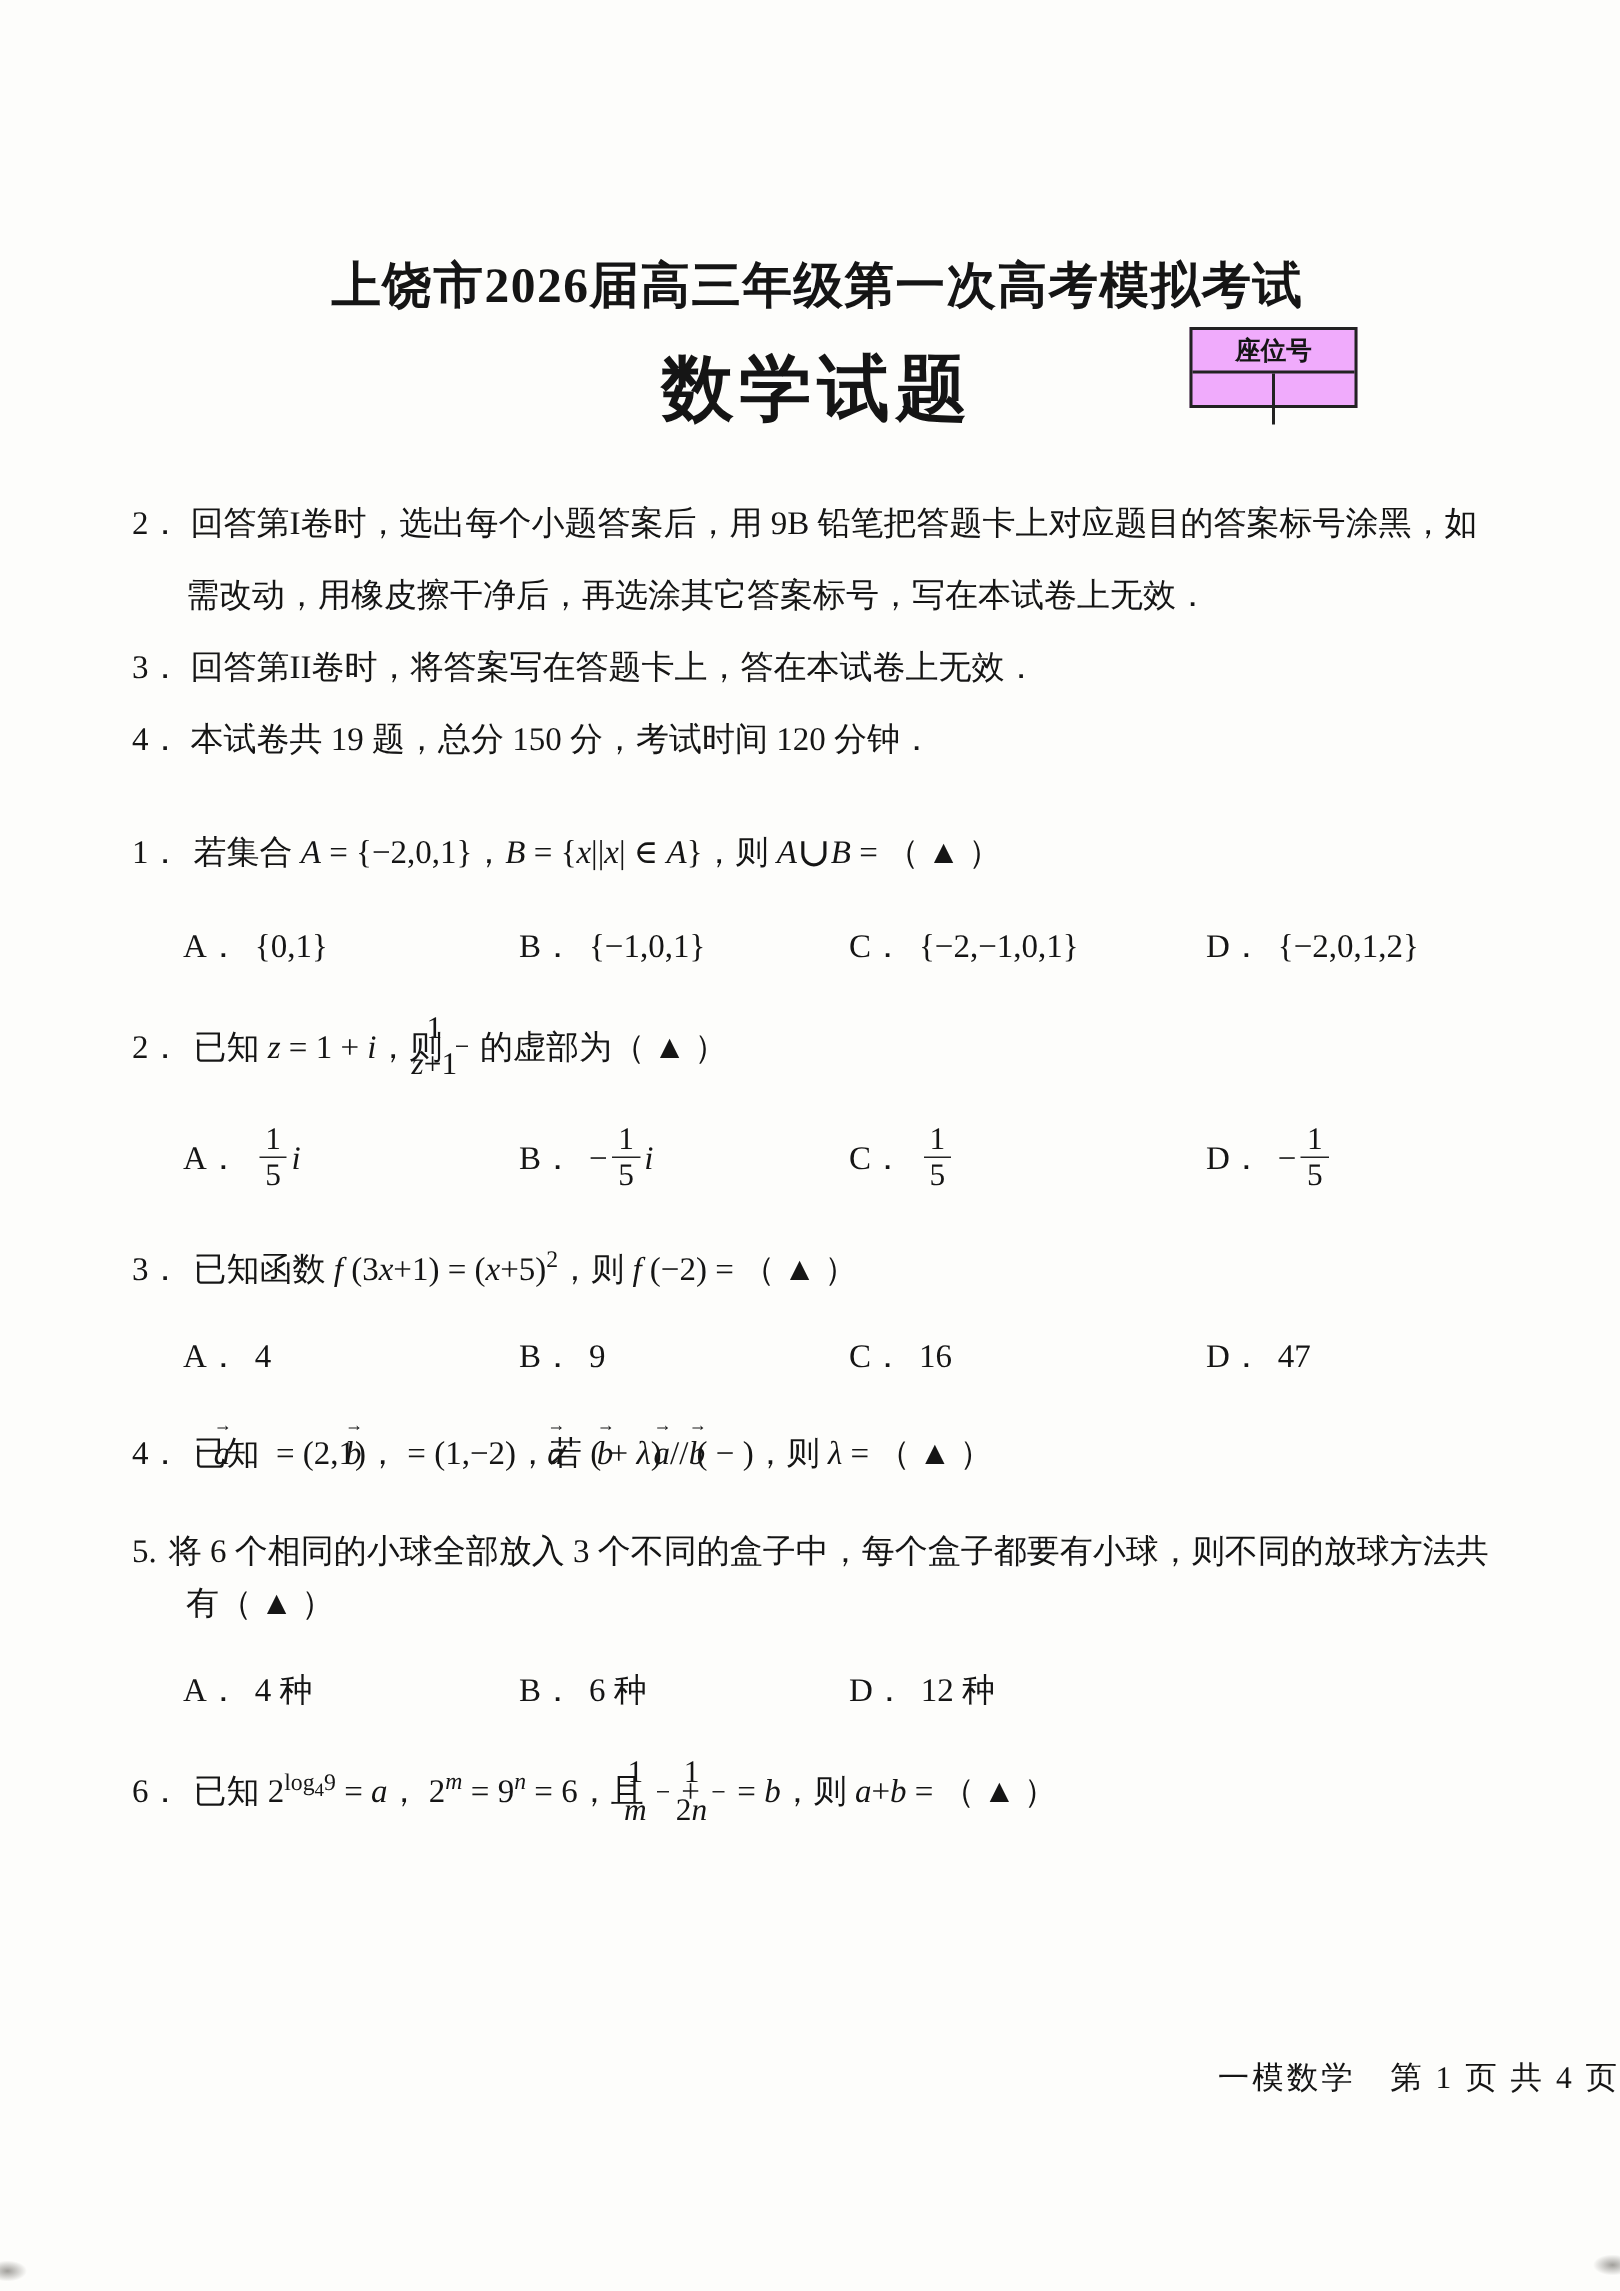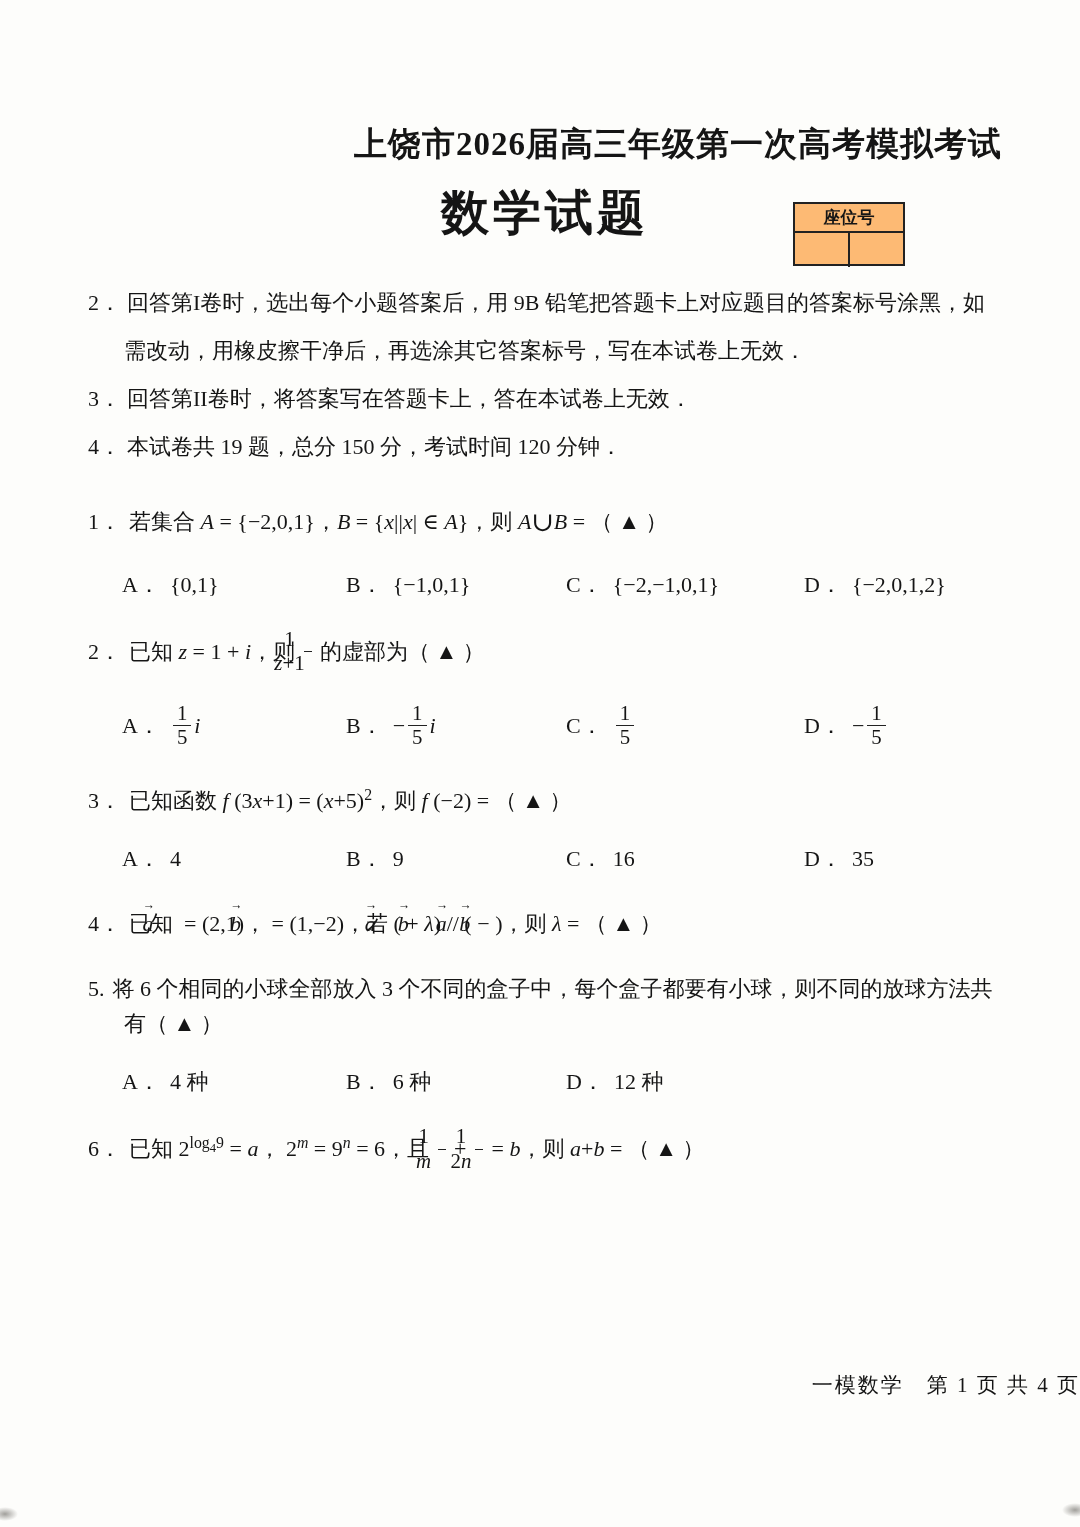--- a/index.html
+++ b/index.html
@@ -11,38 +11,39 @@
   }
   .page{
     position:relative;
     width:1080px;height:1527px;
     box-sizing:border-box;
     background:#fdfdfb;
     padding:122px 78px 0 88px;
     overflow:hidden;
   }
   .exam-title{
-    text-align:right;
+    text-align:center;
     font-size:33px;
     font-weight:bold;
     letter-spacing:1px;
+    margin-top:46px;
   }
   .paper-title{
     text-align:center;
     font-size:48px;
     font-weight:bold;
     margin-top:14px;
     letter-spacing:4px;
   }
   .seatbox{
     position:absolute;
-    left:793px;top:202px;
-    width:112px;height:64px;
+    left:793px;top:218px;
+    width:112px;height:54px;
     border:2.5px solid #222;
-    background:#fdba74;
+    background:#f0abfc;
     box-sizing:border-box;
   }
   .seatbox .label{
     height:27px;line-height:27px;
     border-bottom:2.5px solid #222;
     text-align:center;
     font-size:17px;
     font-weight:600;
   }
   .seatbox .cells{display:flex;height:34px;}
@@ -180,21 +181,21 @@
               </span></span></div>
       </div>
     </div>
 
     <div class="question">
       <div class="stem"><span class="qnum">3．</span><span>已知函数 <i>f</i> (3<i>x</i>+1) = (<i>x</i>+5)<sup>2</sup>，则 <i>f</i> (−2) = （ ▲ ）</span></div>
       <div class="options">
         <div class="option"><span class="opt-label">A．</span><span class="opt-body">4</span></div>
         <div class="option"><span class="opt-label">B．</span><span class="opt-body">9</span></div>
         <div class="option"><span class="opt-label">C．</span><span class="opt-body">16</span></div>
-        <div class="option"><span class="opt-label">D．</span><span class="opt-body">35</span></div>
+        <div class="option"><span class="opt-label">D．</span><span class="opt-body">47</span></div>
       </div>
     </div>
 
     <div class="question">
       <div class="stem"><span class="qnum">4．</span><span>已知 <span class="vec">a</span> = (2,1)，<span class="vec">b</span> = (1,−2)，若 (<span class="vec">a</span> + <i>λ</i><span class="vec">b</span>) // (<span class="vec">a</span> − <span class="vec">b</span>)，则 <i>λ</i> = （ ▲ ）</span></div>
     </div>
 
     <div class="question">
       <div class="stem"><span class="qnum">5.</span><span>将 6 个相同的小球全部放入 3 个不同的盒子中，每个盒子都要有小球，则不同的放球方法共有（ ▲ ）</span></div>
       <div class="options">

